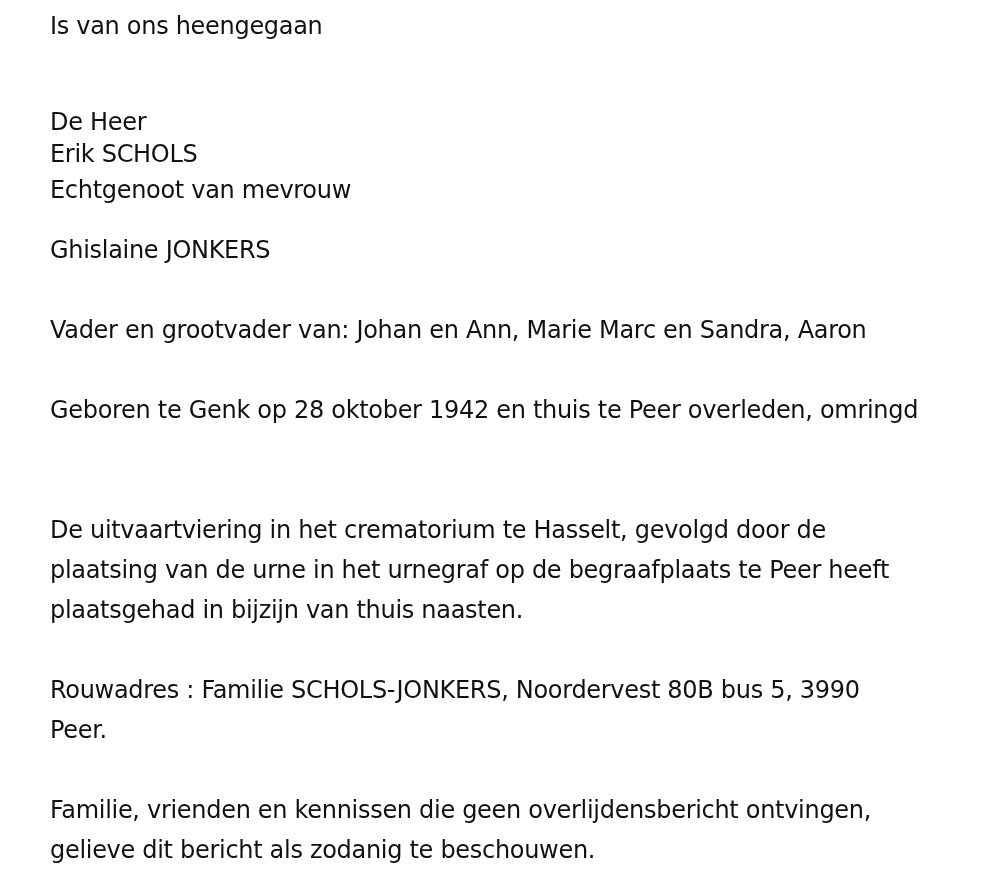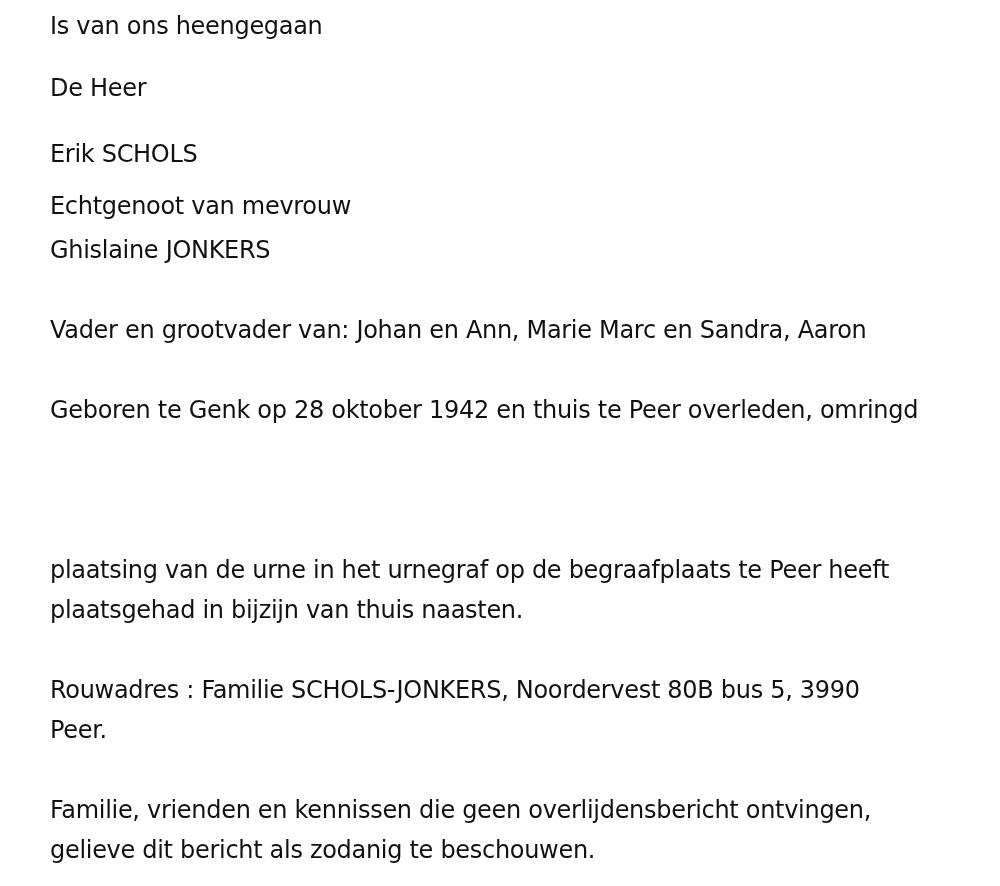--- a/index.html
+++ b/index.html
@@ -30,29 +30,30 @@
       margin-left: 39px;
     }
     .bold { font-weight: normal; }
   </style>
 </head>
 <body>
 
 <div class="doc">
   <div class="line" style="top:6px">Is van ons heengegaan</div>
 
-  <div class="line" style="top:68px">De Heer</div>
+  <div class="line" style="top:102px">De Heer</div>
   <div class="line bold" style="top:134px">Erik SCHOLS</div>
-  <div class="line" style="top:186px">Echtgenoot van mevrouw</div>
+  <div class="line" style="top:170px">Echtgenoot van mevrouw</div>
   <div class="line" style="top:230px">Ghislaine JONKERS</div>
 
   <div class="line" style="top:310px">Vader en grootvader van: Johan en Ann, Marie Marc en Sandra, Aaron</div>
 
   <div class="line" style="top:390px">Geboren te Genk op 28 oktober 1942 en thuis te Peer overleden, omringd</div>
 
+  <div class="line" style="top:510px">De uitvaartviering in het crematorium te Hasselt, gevolgd door de</div>
   <div class="line" style="top:550px">plaatsing van de urne in het urnegraf op de begraafplaats te Peer heeft</div>
   <div class="line" style="top:590px">plaatsgehad in bijzijn van thuis naasten.</div>
 
   <div class="line" style="top:670px">Rouwadres : Familie SCHOLS-JONKERS, Noordervest 80B bus 5, 3990</div>
   <div class="line" style="top:710px">Peer.</div>
 
   <div class="line" style="top:830px">gelieve dit bericht als zodanig te beschouwen.</div>
   <div class="line" style="top:790px">Familie, vrienden en kennissen die geen overlijdensbericht ontvingen,</div>
 </div>
 

